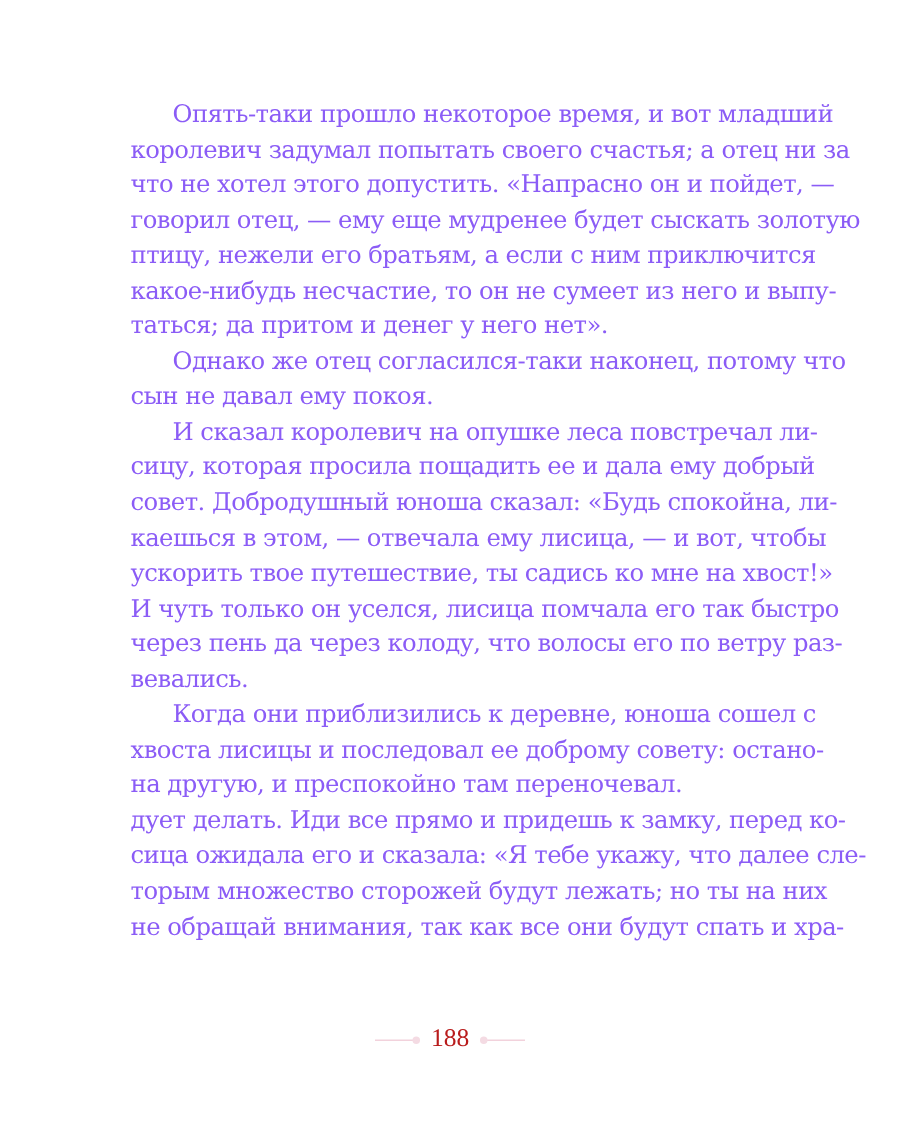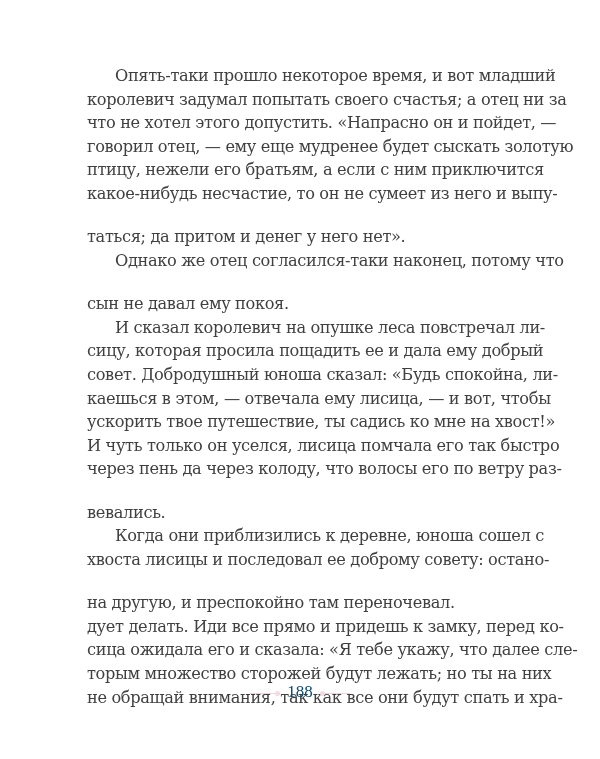--- a/index.html
+++ b/index.html
@@ -21,47 +21,46 @@
       background: #ffffff;
     }
     .text-block {
       position: absolute;
       left: 87px;
       top: 64px;
       width: 426px;
       font-family: "DejaVu Serif", "Liberation Serif", serif;
       font-size: 16.2px;
       line-height: 23.55px;
-      color: #404040;
+      color: #8b5cf6;
     }
     .line {
       display: block;
       white-space: nowrap;
       text-align: justify;
       text-align-last: justify;
       height: 23.55px;
       overflow: visible;
       letter-spacing: -0.35px;
     }
     .line.last {
       text-align-last: left;
-      margin-top: 20px;
     }
     .line.indent {
       padding-left: 28px;
     }
     .footer {
       position: absolute;
       left: 0;
       width: 600px;
       top: 682px;
       text-align: center;
       font-family: "Liberation Serif", "DejaVu Serif", serif;
       font-size: 17px;
-      color: #0c4a6e;
+      color: #b91c1c;
     }
     .footer .orn {
       display: inline-block;
       width: 30px;
       height: 1px;
       vertical-align: middle;
       background: #f2d2dc;
       margin: 0 3px;
       position: relative;
     }

